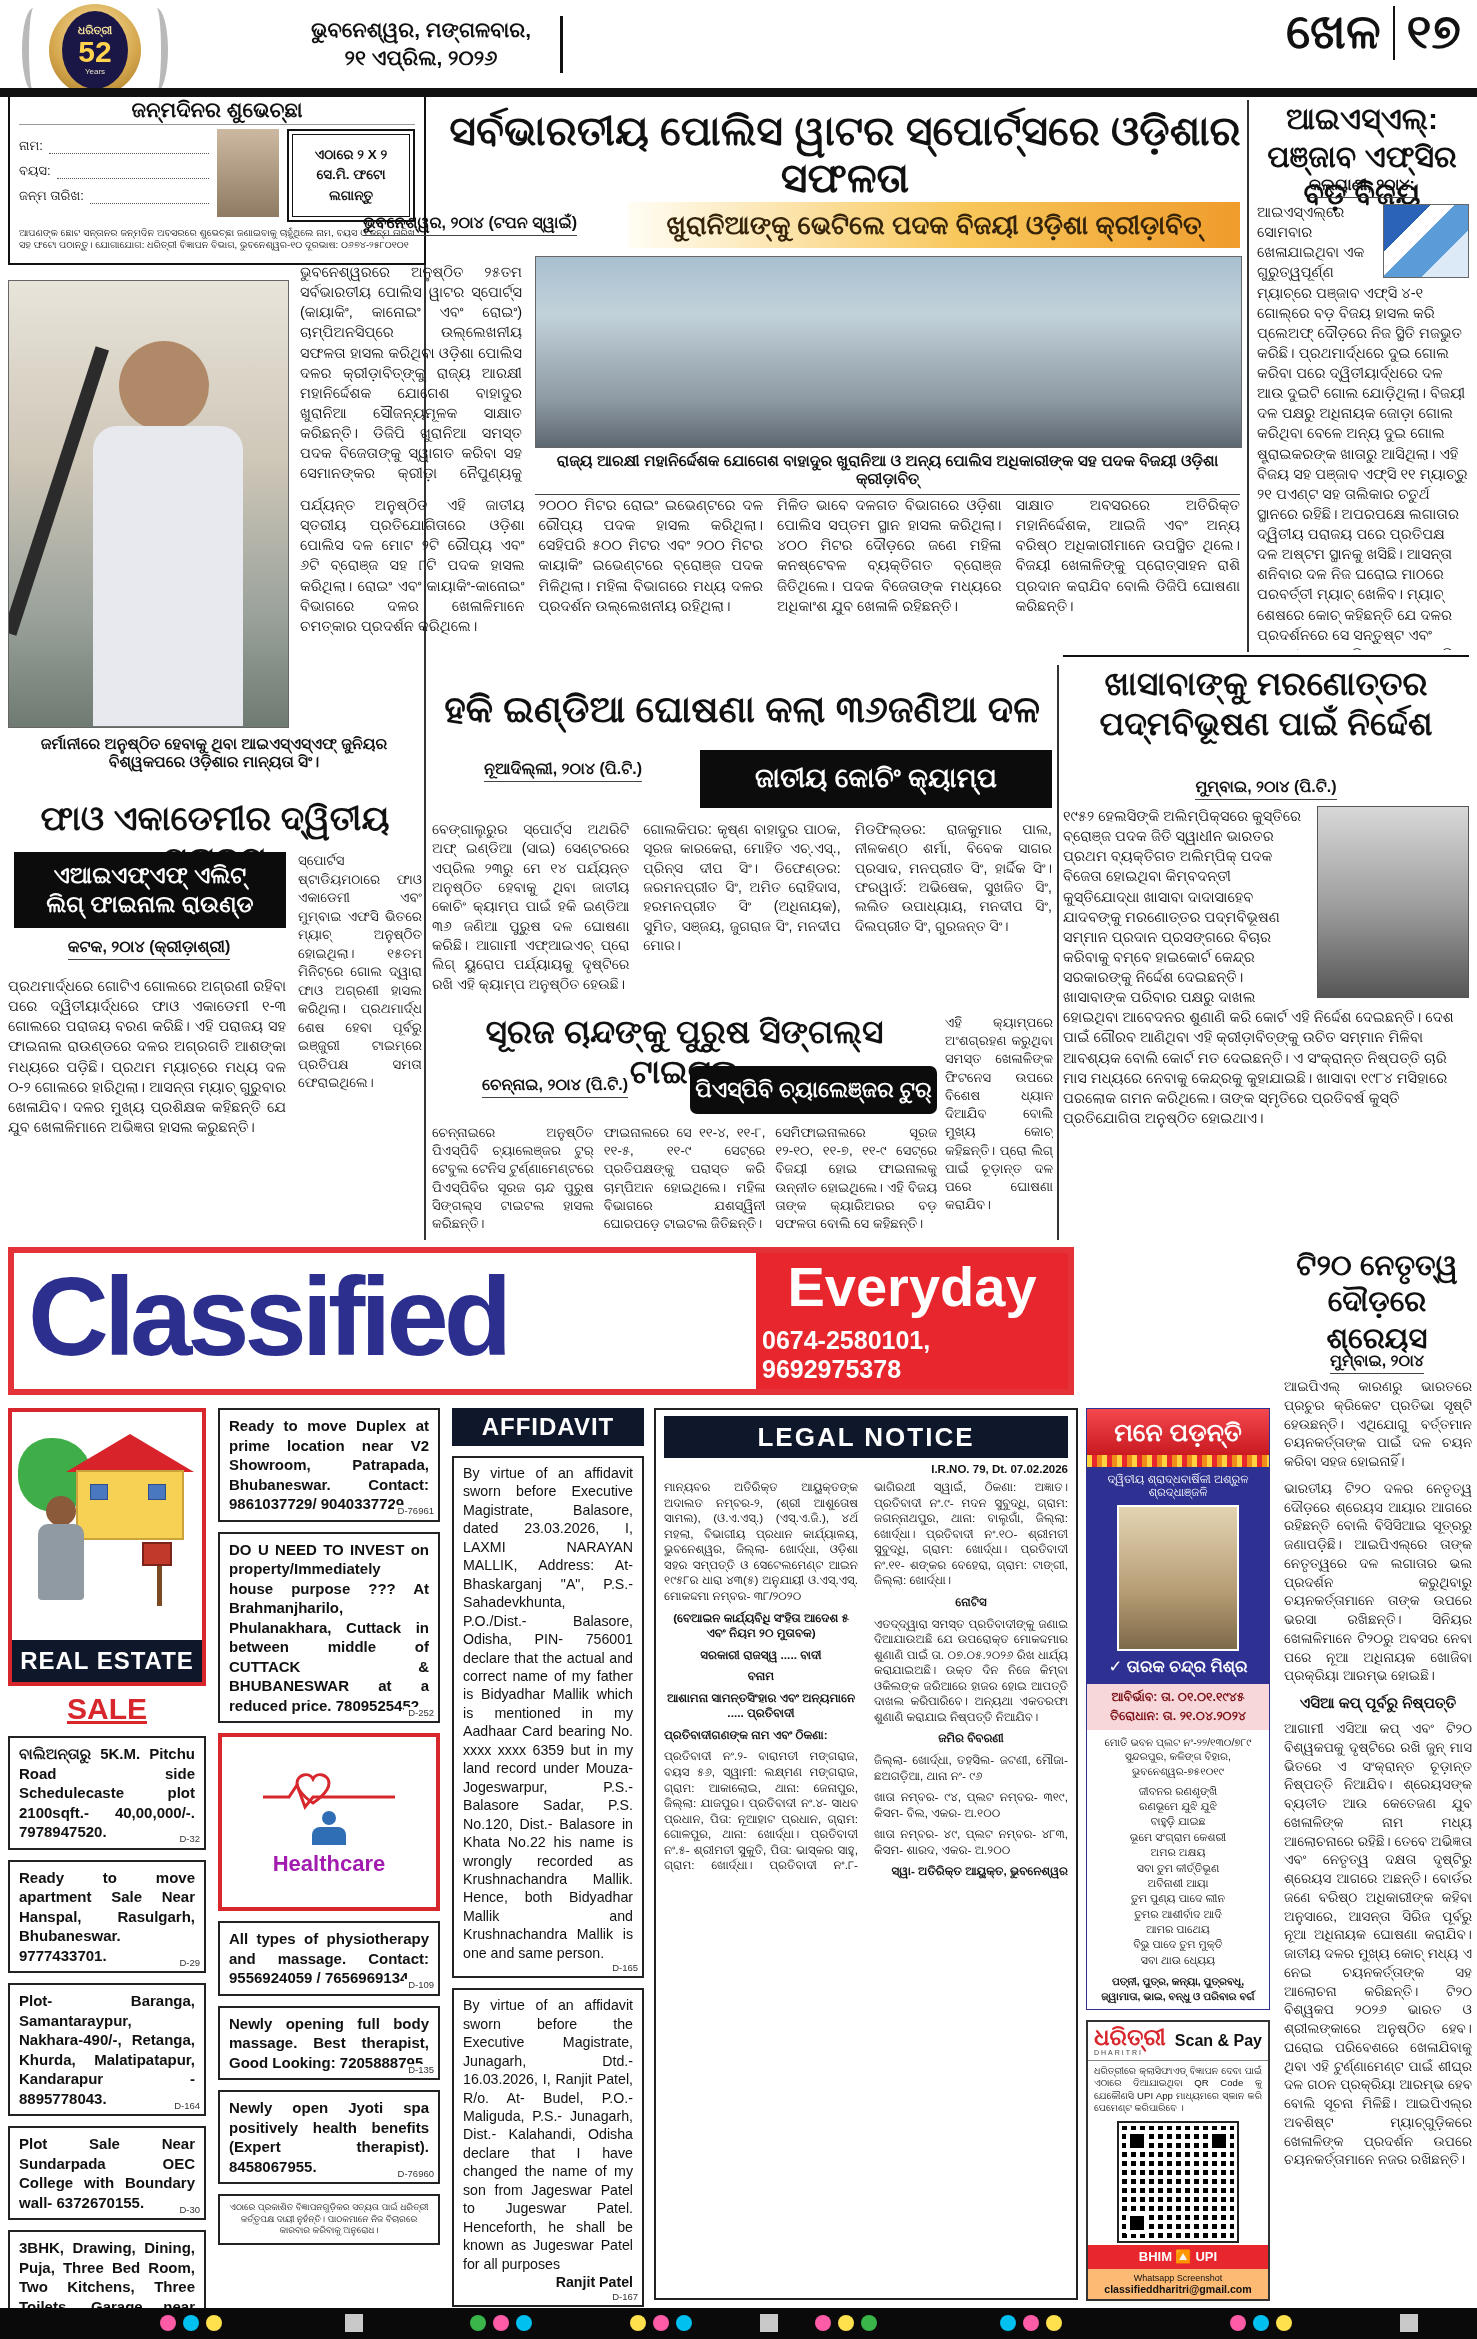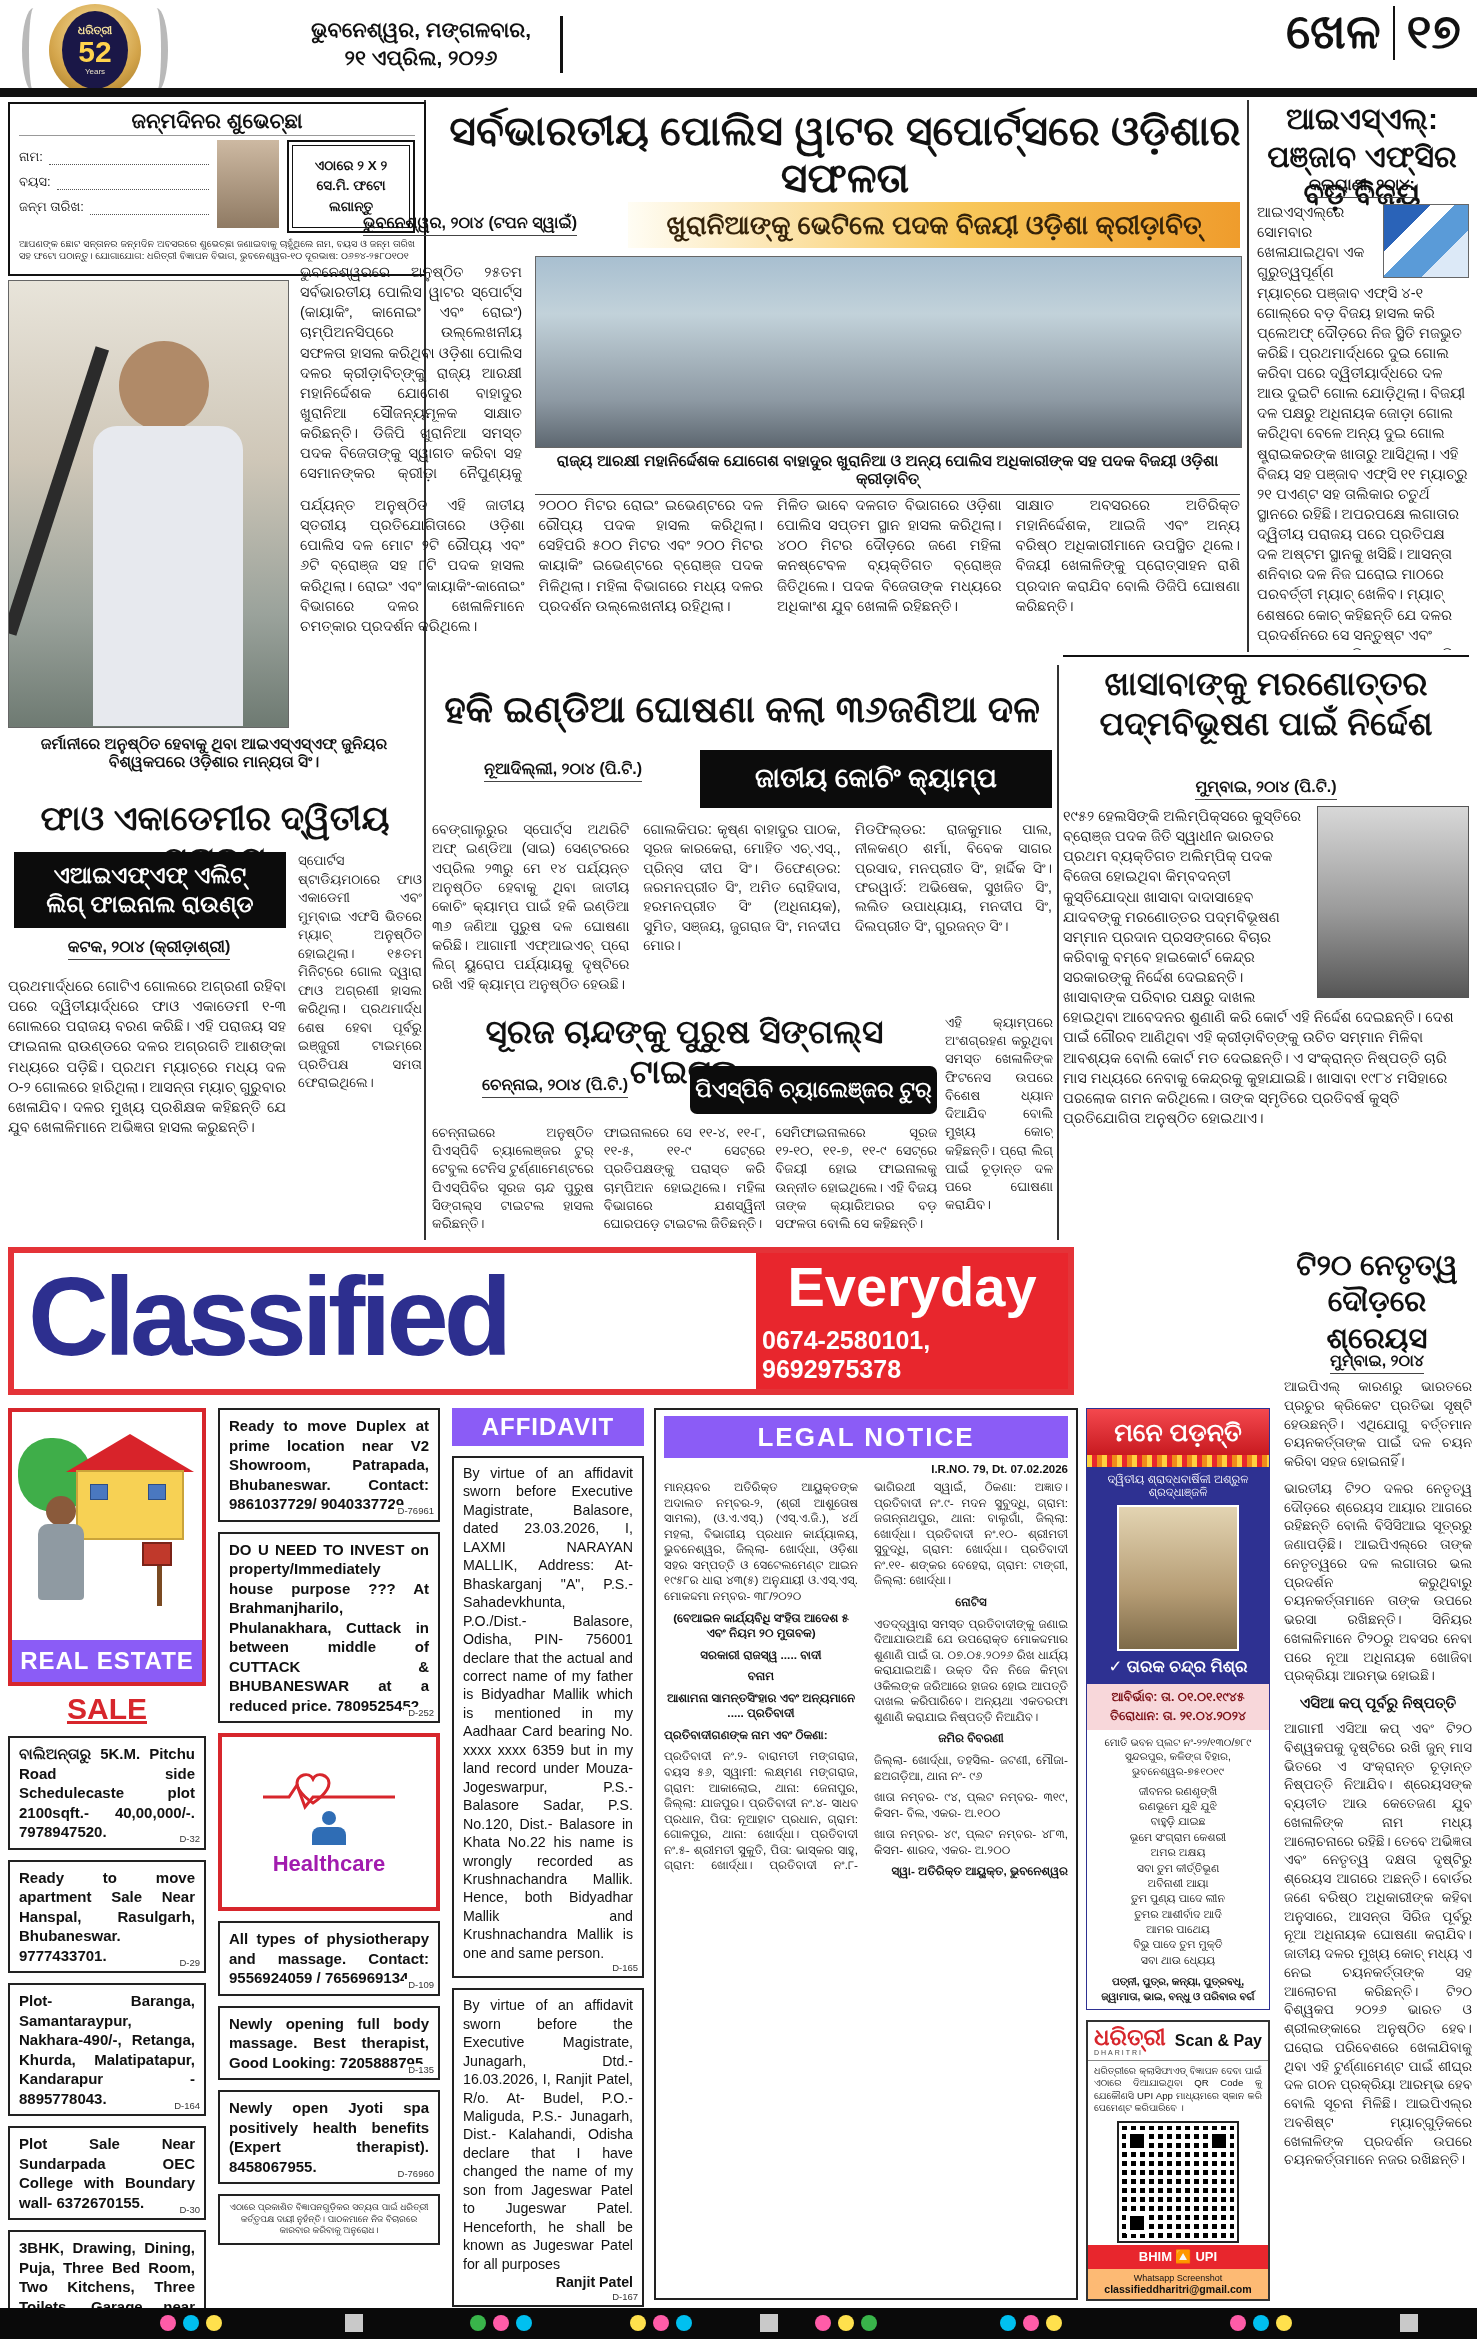--- a/index.html
+++ b/index.html
@@ -51,21 +51,21 @@
   .cbanner{border:6px solid #e43338;display:flex;align-items:stretch;background:#fff;}
   .cword{flex:1;font-size:112px;font-weight:800;color:#2d2f8f;letter-spacing:-5px;line-height:128px;padding-left:14px;}
   .cright{width:300px;background:#e8262d;color:#fff;display:flex;flex-direction:column;justify-content:center;
           align-items:center;padding:4px 6px;}
   .cright .ev{font-size:56px;font-weight:800;line-height:1.05;}
   .cright .ph{font-size:25px;font-weight:bold;margin-top:10px;}
   
   .adbox{border:2px solid #222;padding:6px 9px;font-size:15px;font-weight:bold;line-height:1.3;
          text-align:justify;margin-bottom:10px;position:relative;}
   .adcode{font-size:9.5px;font-weight:normal;color:#333;position:absolute;right:4px;bottom:2px;background:#fff;padding-left:4px;}
-  .redhdr{background:#8b5cf6;color:#fff;font-weight:bold;text-align:center;letter-spacing:1px;}
+  .redhdr{background:#0f172a;color:#fff;font-weight:bold;text-align:center;letter-spacing:1px;}
   .rebox{border:4px solid #d7262c;}
   .re-ill{position:relative;height:228px;background:#fff;overflow:hidden;}
   .tree{position:absolute;left:6px;top:26px;width:74px;height:74px;border-radius:46% 54% 50% 50%;background:#3fae49;}
   .house{position:absolute;right:18px;top:58px;width:104px;height:66px;background:#f7d154;border:2px solid #caa43a;}
   .roof{position:absolute;right:8px;top:22px;width:0;height:0;border-left:64px solid transparent;
         border-right:64px solid transparent;border-bottom:38px solid #d8232a;}
   .win{position:absolute;width:16px;height:14px;background:#4a78c0;border:1px solid #2d4e86;}
   .lady-h{position:absolute;left:34px;top:84px;width:30px;height:30px;border-radius:50%;background:#8a5a3b;}
   .lady-b{position:absolute;left:26px;top:112px;width:46px;height:76px;border-radius:10px 10px 4px 4px;background:#8f9aa2;}
   .board{position:absolute;right:30px;top:130px;width:26px;height:20px;background:#c0392b;border:2px solid #7b2318;}
@@ -142,21 +142,21 @@
     <span>ଖେଳ</span>
     <span class="dv"></span>
     <span>୧୭</span>
   </div>
   <div class="abs rule-h" style="left:0;top:88px;width:1477px;height:9px;"></div>
 
   <div class="abs vrule" style="left:424px;top:100px;height:1140px;"></div>
   <div class="abs vrule" style="left:1247px;top:100px;height:552px;"></div>
   <div class="abs vrule" style="left:1057px;top:665px;height:575px;"></div>
 
-  <div class="abs bday" style="left:8px;top:102px;width:396px;height:160px;">
+  <div class="abs bday" style="left:8px;top:91px;width:396px;height:160px;">
     <div class="t">ଜନ୍ମଦିନର ଶୁଭେଚ୍ଛା</div>
     <div style="display:flex;gap:8px;margin-top:4px;">
       <div style="flex:1.2;">
         <div class="fld">
             <span>ନାମ:</span>
             <span class="dots"></span>
           </div>
         <div class="fld">
             <span>ବୟସ:</span>
             <span class="dots"></span>

